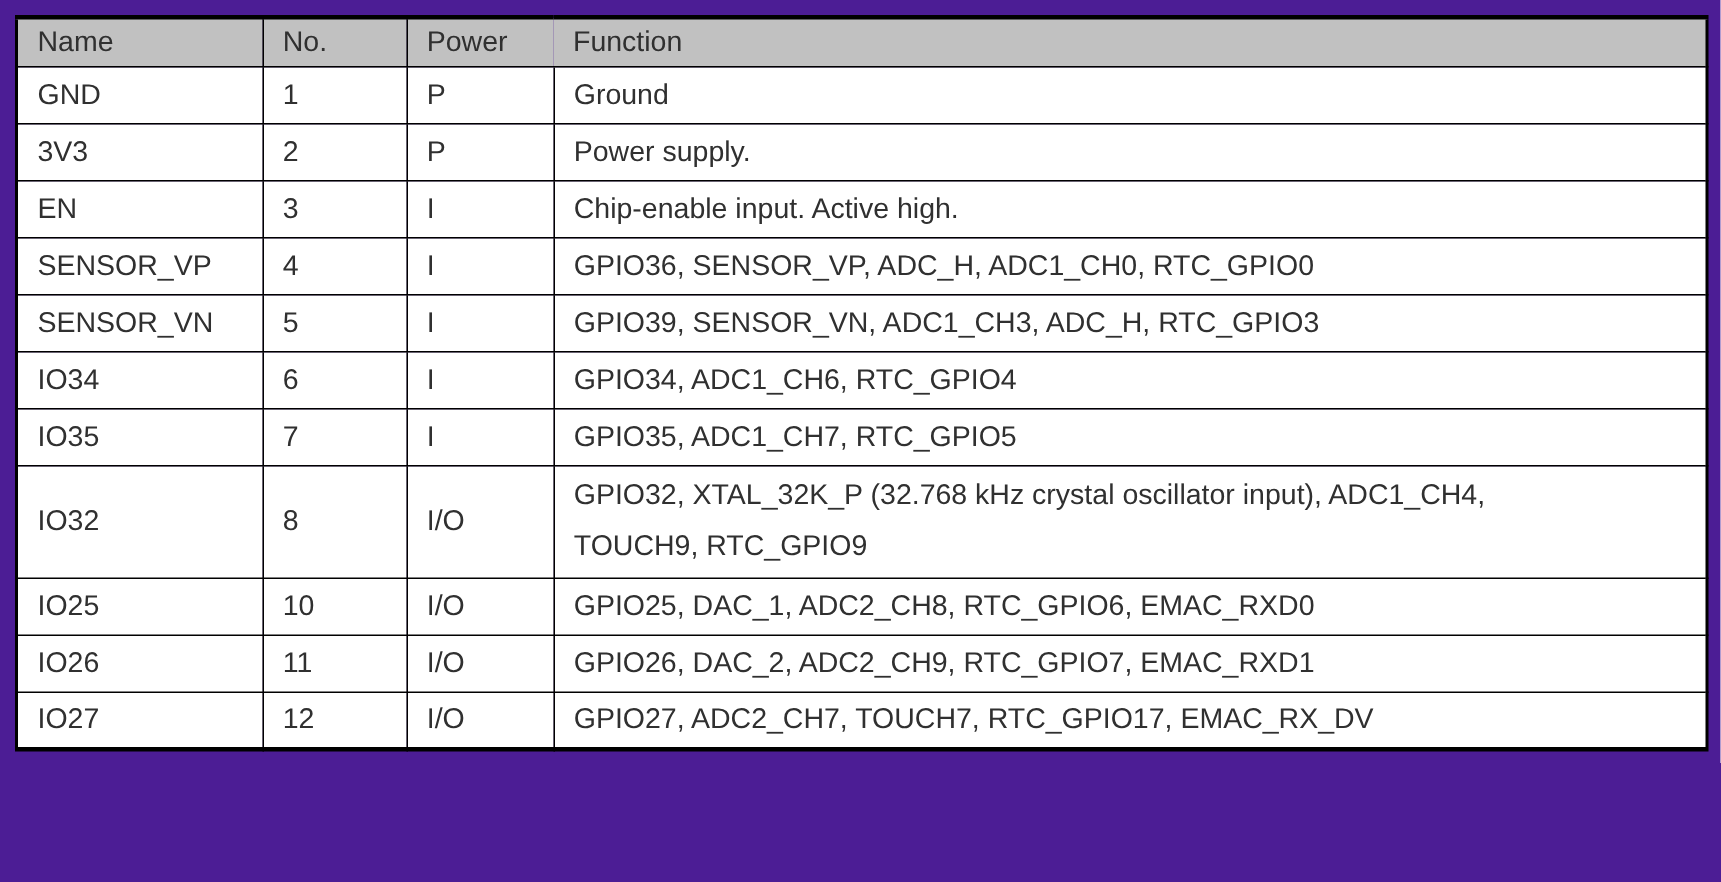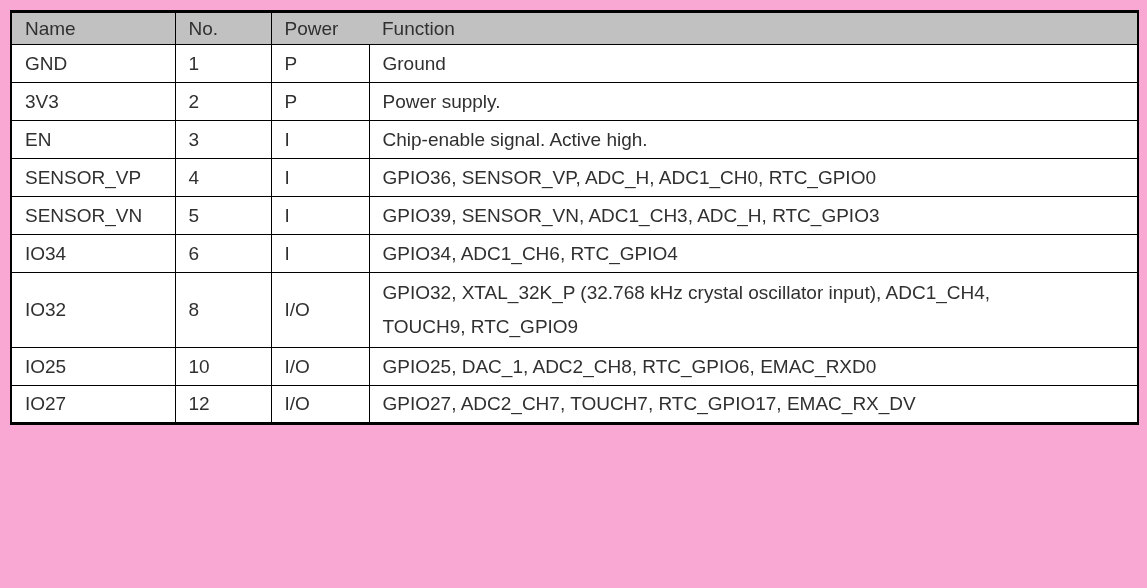--- a/index.html
+++ b/index.html
@@ -5,21 +5,21 @@
   html, body {
     margin: 0;
     padding: 0;
     background: #ffffff;
     font-family: "Liberation Sans", "DejaVu Sans", sans-serif;
   }
   .page {
     position: relative;
     width: 1147px;
     height: 588px;
-    background: #f9a8d4;
+    background: #4c1d95;
     overflow: hidden;
   }
   table.pin-table {
     position: absolute;
     left: 10px;
     top: 10px;
     width: 1127px;
     border-collapse: collapse;
     table-layout: fixed;
     color: #303030;
@@ -96,21 +96,21 @@
     <td>
             <div class="fn-line">Power supply.</div>
           </td>
   </tr>
 
   <tr class="single">
     <td>EN</td>
     <td>3</td>
     <td>I</td>
     <td>
-            <div class="fn-line">Chip-enable signal. Active high.</div>
+            <div class="fn-line">Chip-enable input. Active high.</div>
           </td>
   </tr>
 
   <tr class="single">
     <td>SENSOR_VP</td>
     <td>4</td>
     <td>I</td>
     <td>
             <div class="fn-line">GPIO36, SENSOR_VP, ADC_H, ADC1_CH0, RTC_GPIO0</div>
           </td>
@@ -127,20 +127,28 @@
 
   <tr class="single">
     <td>IO34</td>
     <td>6</td>
     <td>I</td>
     <td>
             <div class="fn-line">GPIO34, ADC1_CH6, RTC_GPIO4</div>
           </td>
   </tr>
 
+  <tr class="single">
+    <td>IO35</td>
+    <td>7</td>
+    <td>I</td>
+    <td>
+            <div class="fn-line">GPIO35, ADC1_CH7, RTC_GPIO5</div>
+          </td>
+  </tr>
 
   <tr class="double">
     <td>IO32</td>
     <td>8</td>
     <td>I/O</td>
     <td>
             <div class="fn-line">GPIO32, XTAL_32K_P (32.768 kHz crystal oscillator input), ADC1_CH4,</div>
             <div class="fn-line">TOUCH9, RTC_GPIO9</div>
           </td>
   </tr>
@@ -148,20 +156,28 @@
 
   <tr class="single">
     <td>IO25</td>
     <td>10</td>
     <td>I/O</td>
     <td>
             <div class="fn-line">GPIO25, DAC_1, ADC2_CH8, RTC_GPIO6, EMAC_RXD0</div>
           </td>
   </tr>
 
+  <tr class="single">
+    <td>IO26</td>
+    <td>11</td>
+    <td>I/O</td>
+    <td>
+            <div class="fn-line">GPIO26, DAC_2, ADC2_CH9, RTC_GPIO7, EMAC_RXD1</div>
+          </td>
+  </tr>
 
   <tr class="single">
     <td>IO27</td>
     <td>12</td>
     <td>I/O</td>
     <td>
             <div class="fn-line">GPIO27, ADC2_CH7, TOUCH7, RTC_GPIO17, EMAC_RX_DV</div>
           </td>
   </tr>
 </tbody>

